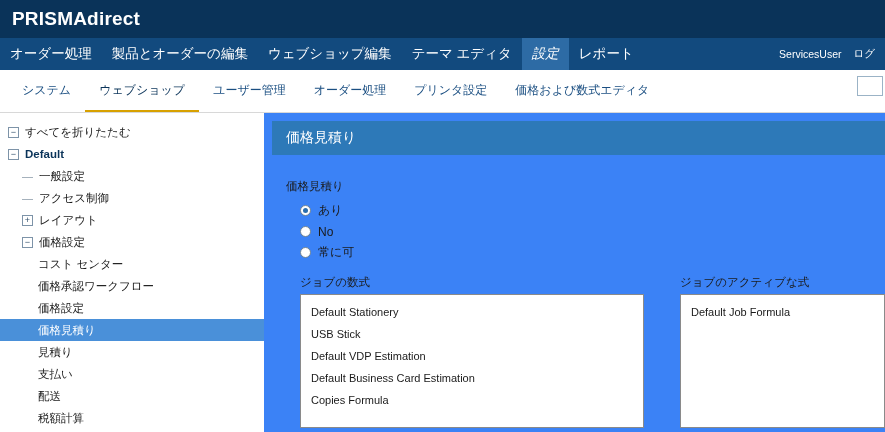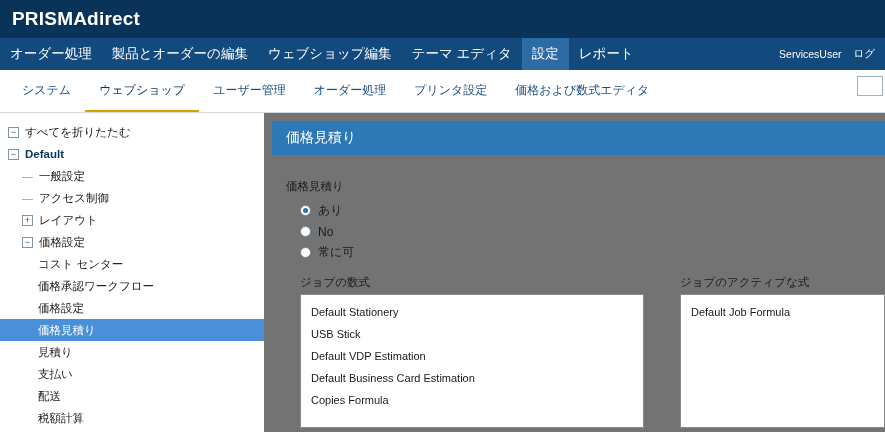--- a/index.html
+++ b/index.html
@@ -6,21 +6,21 @@
   html, body {
     margin: 0; padding: 0;
     width: 885px; height: 432px;
     overflow: hidden;
     background: #ffffff;
     font-family: "Liberation Sans", sans-serif;
   }
   .app {
     position: relative;
     width: 885px; height: 432px;
-    background: #737373;
+    background: #3b82f6;
   }
 
   
   .titlebar {
     height: 38px;
     background: #0a3359;
     display: flex;
     align-items: center;
     padding-left: 12px;
   }
@@ -43,20 +43,21 @@
     display: flex;
     align-items: center;
     padding: 0 10px;
     color: #ffffff;
     font-size: 13.5px;
     white-space: nowrap;
     cursor: pointer;
   }
   .menu-item.active {
     background: #2d6ba5;
+    font-style: italic;
   }
   .menubar-right {
     position: absolute;
     right: 0; top: 0; bottom: 0;
     display: flex;
     align-items: center;
     padding-right: 4px;
   }
   .menubar-right .user,
   .menubar-right .logout {

